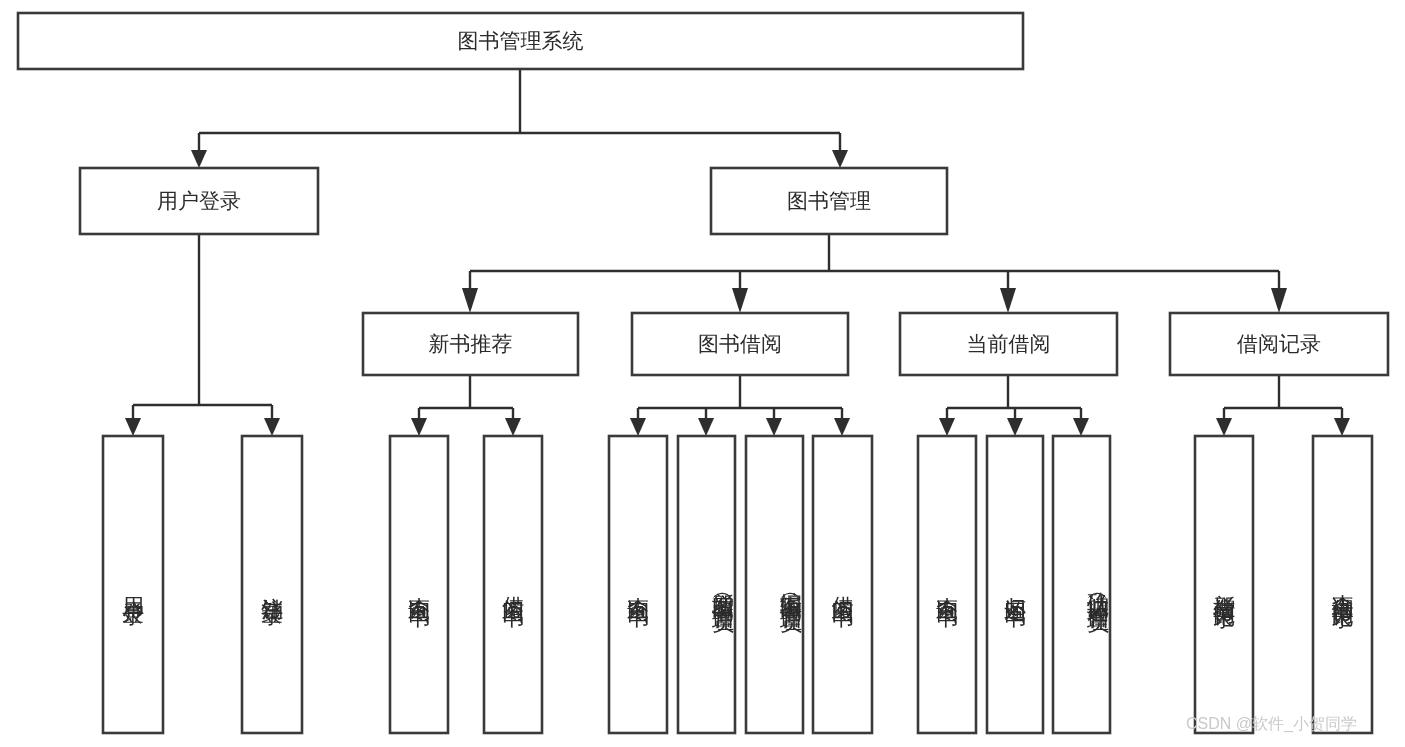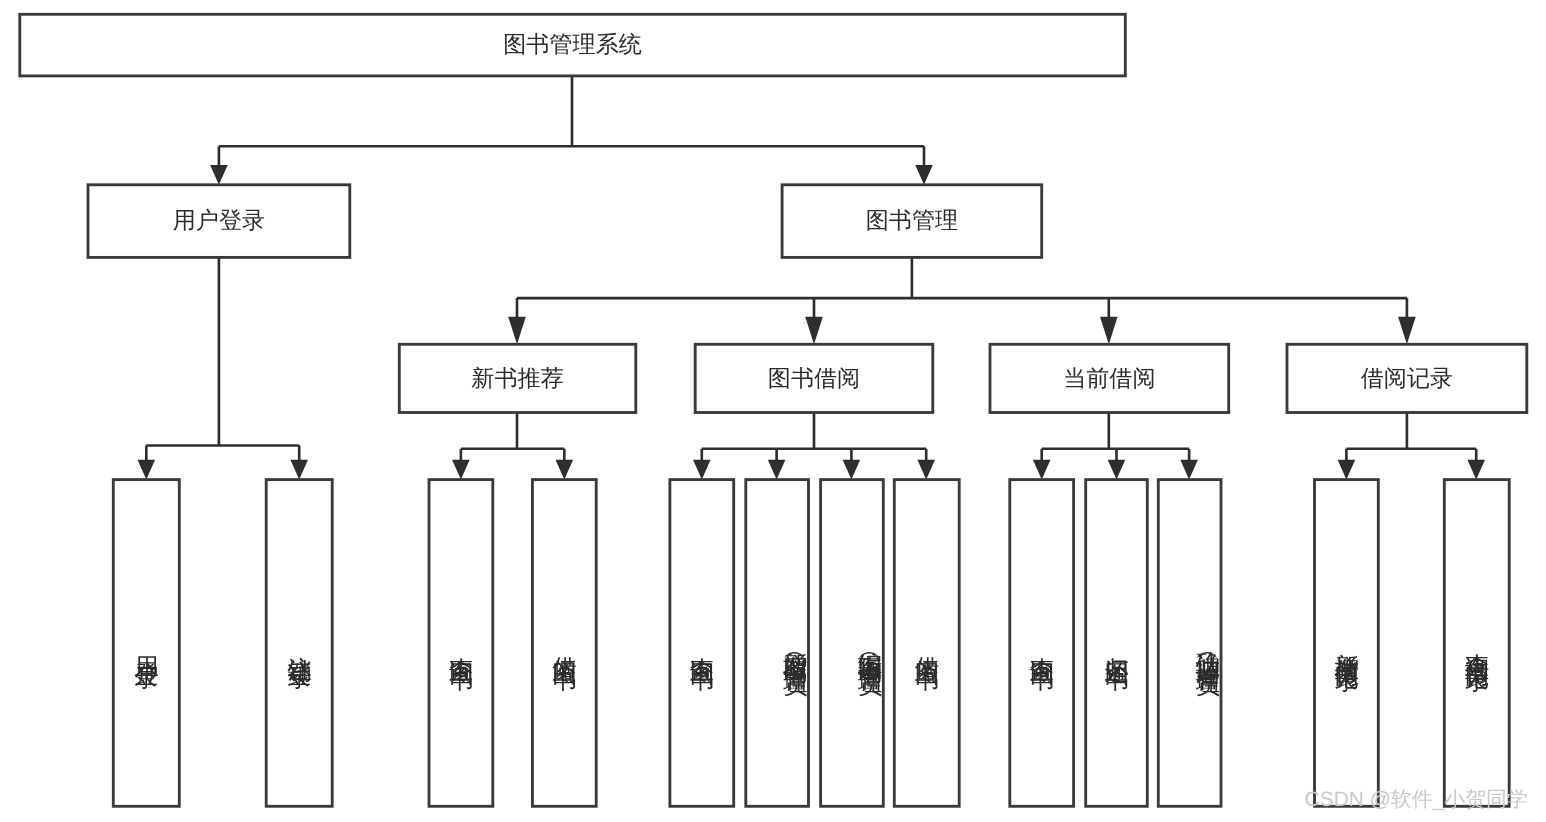--- a/index.html
+++ b/index.html
@@ -64,21 +64,21 @@
     justify-content: center;
     text-align: left;
     pointer-events: none;
   }
   .vlabel-mid {
     align-items: center;
   }
   .watermark {
     position: absolute;
     font-family: "Liberation Sans", "DejaVu Sans", sans-serif;
-    font-size: 19px;
+    font-size: 16px;
     color: #c9c9c9;
     white-space: pre;
     user-select: none;
   }
 </style>
 </head>
 <body>
 
 <div id="diagram-root">
 

